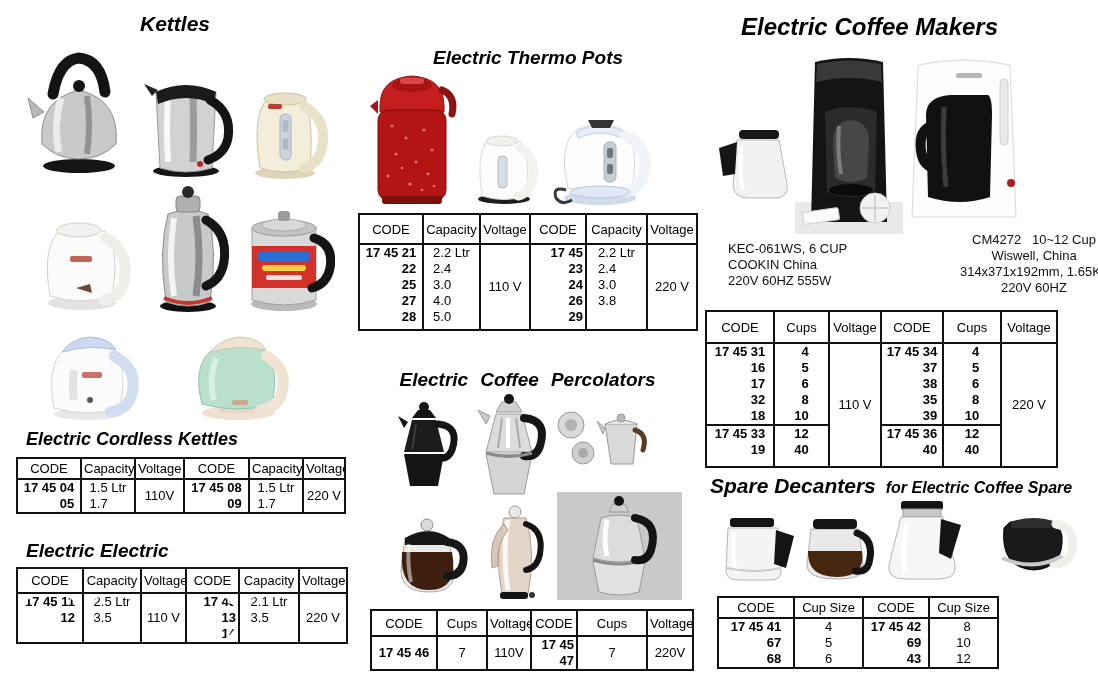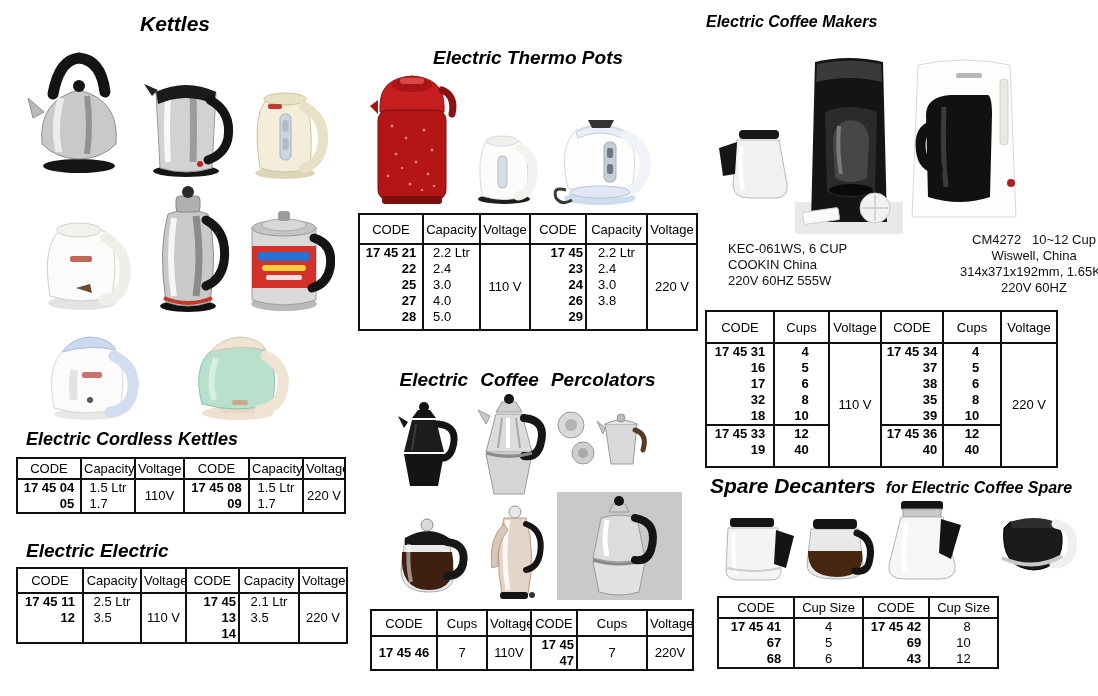--- a/index.html
+++ b/index.html
@@ -15,21 +15,21 @@
   table.t th{font-weight:normal;font-size:13px;}
   table.t td{font-size:13px;line-height:16px;margin-left:16px;}
   td.top{vertical-align:top;padding-top:2px;}
   td.mid{vertical-align:middle;}
   .codes{display:inline-block;text-align:right;white-space:pre-line;font-weight:bold;}
   .caps{display:inline-block;text-align:left;white-space:pre-line;}
   .sizes{display:inline-block;text-align:right;white-space:pre-line;}
   .t-cordless th{font-size:12px;height:19px;}
   .t-cordless td{height:32px;}
   .t-ek th{font-size:12.5px;height:23px;}
-  .t-ek td{height:40px;}
+  .t-ek td{height:40px;border-radius:25px;}
   .t-thermo th{height:28px;}
   .t-thermo td{height:84px;}
   .t-perc th{font-size:12.5px;height:24px;}
   .t-perc td{height:30px;}
   .t-cm th{height:30px;}
   .t-cm tr.g1 td{height:78px;}
   .t-cm tr.g2 td{height:40px;}
   .t-dec th{height:19px;}
   .t-dec td{height:48px;}
   .tp-title-part{margin-right:12px;}
@@ -419,21 +419,21 @@
       <td class="mid"><span class="codes">17 45 46</span></td>
       <td class="mid">7</td>
       <td class="mid">110V</td>
       <td class="mid"><span class="codes">17 45 47</span></td>
       <td class="mid">7</td>
       <td class="mid">220V</td>
     </tr>
       </tbody>
   </table>
 
-  <div class="title" style="left:706px;top:13px;font-size:16px;">Electric Coffee Makers</div>
+  <div class="title" style="left:741px;top:13px;font-size:24px;">Electric Coffee Makers</div>
 
   <div class="photo" style="left:713px;top:128px;width:85px;height:75px;">
     <svg viewBox="0 0 85 75">
       <rect x="26" y="2" width="40" height="9" rx="4" fill="#161616"></rect>
       <path d="M24,12 L20,56 Q20,70 36,70 L62,70 Q76,70 74,56 L66,12 Z" fill="#f1f1f1" stroke="#b9b9b9"></path>
       <path d="M28,18 Q26,44 30,62" stroke="#ffffff" stroke-width="4" fill="none"></path>
       <path d="M24,14 L6,20 L10,48 L22,46 Z" fill="#161616"></path>
     </svg>
   </div>
 

